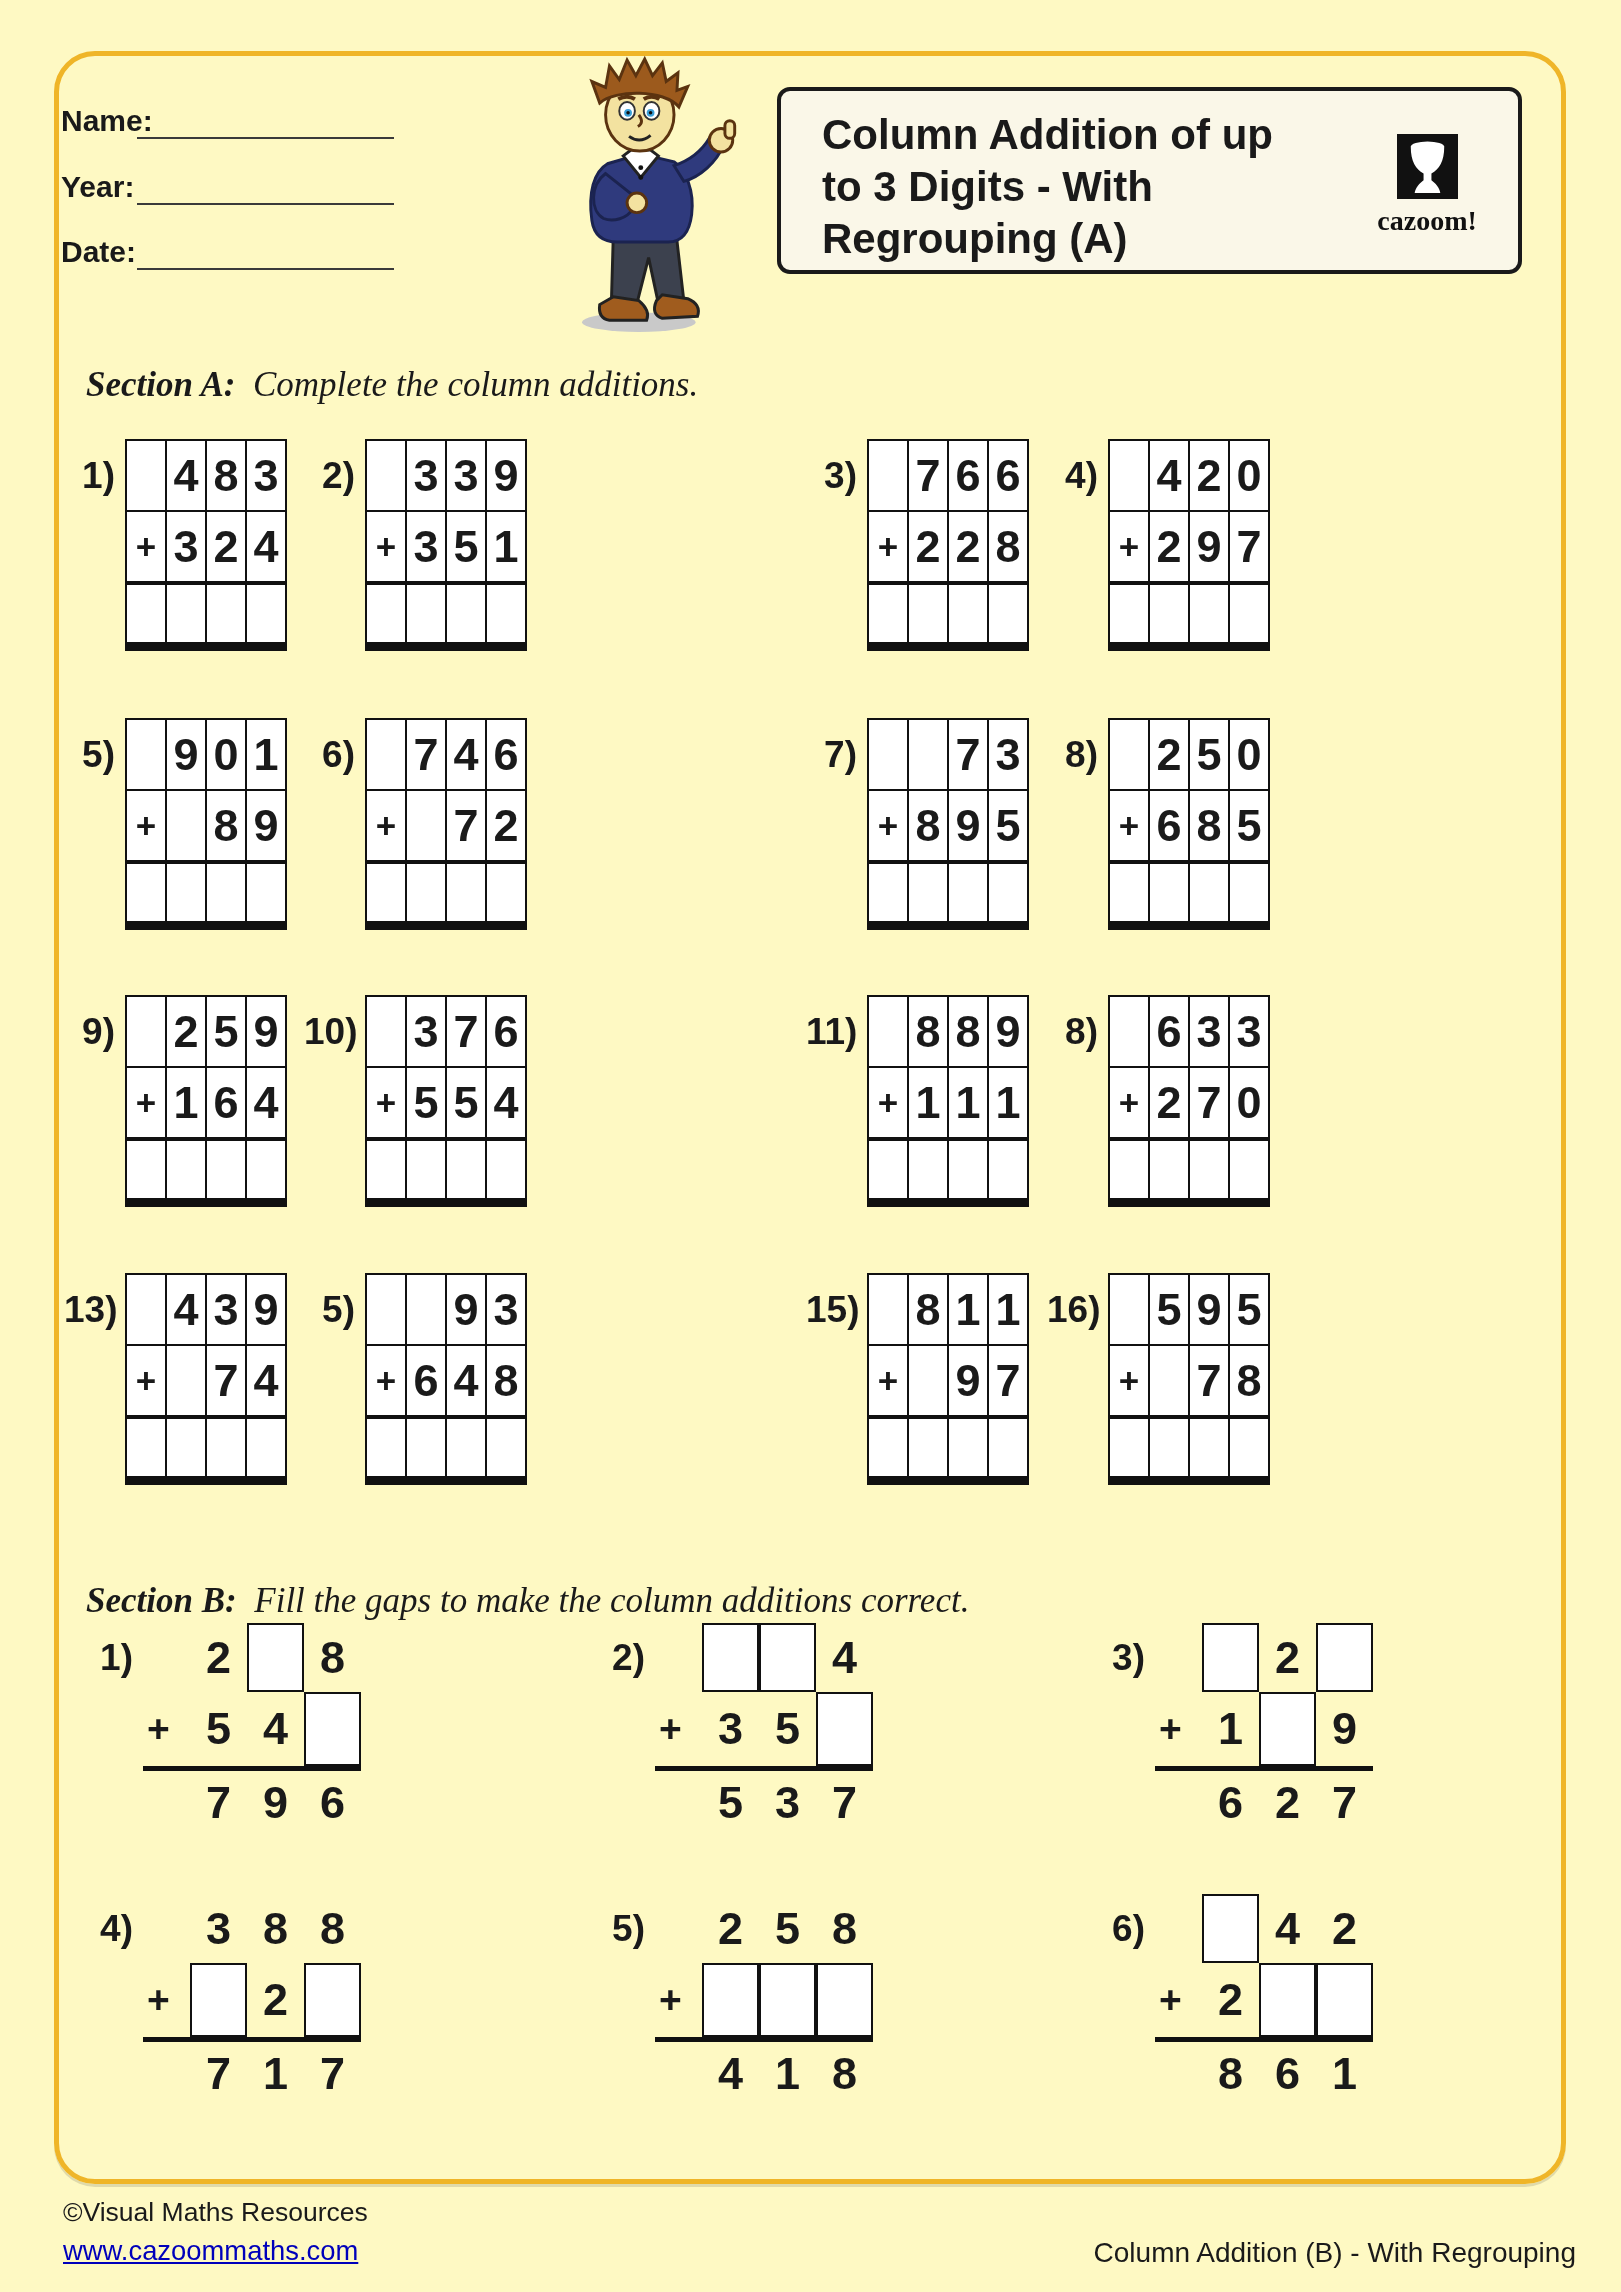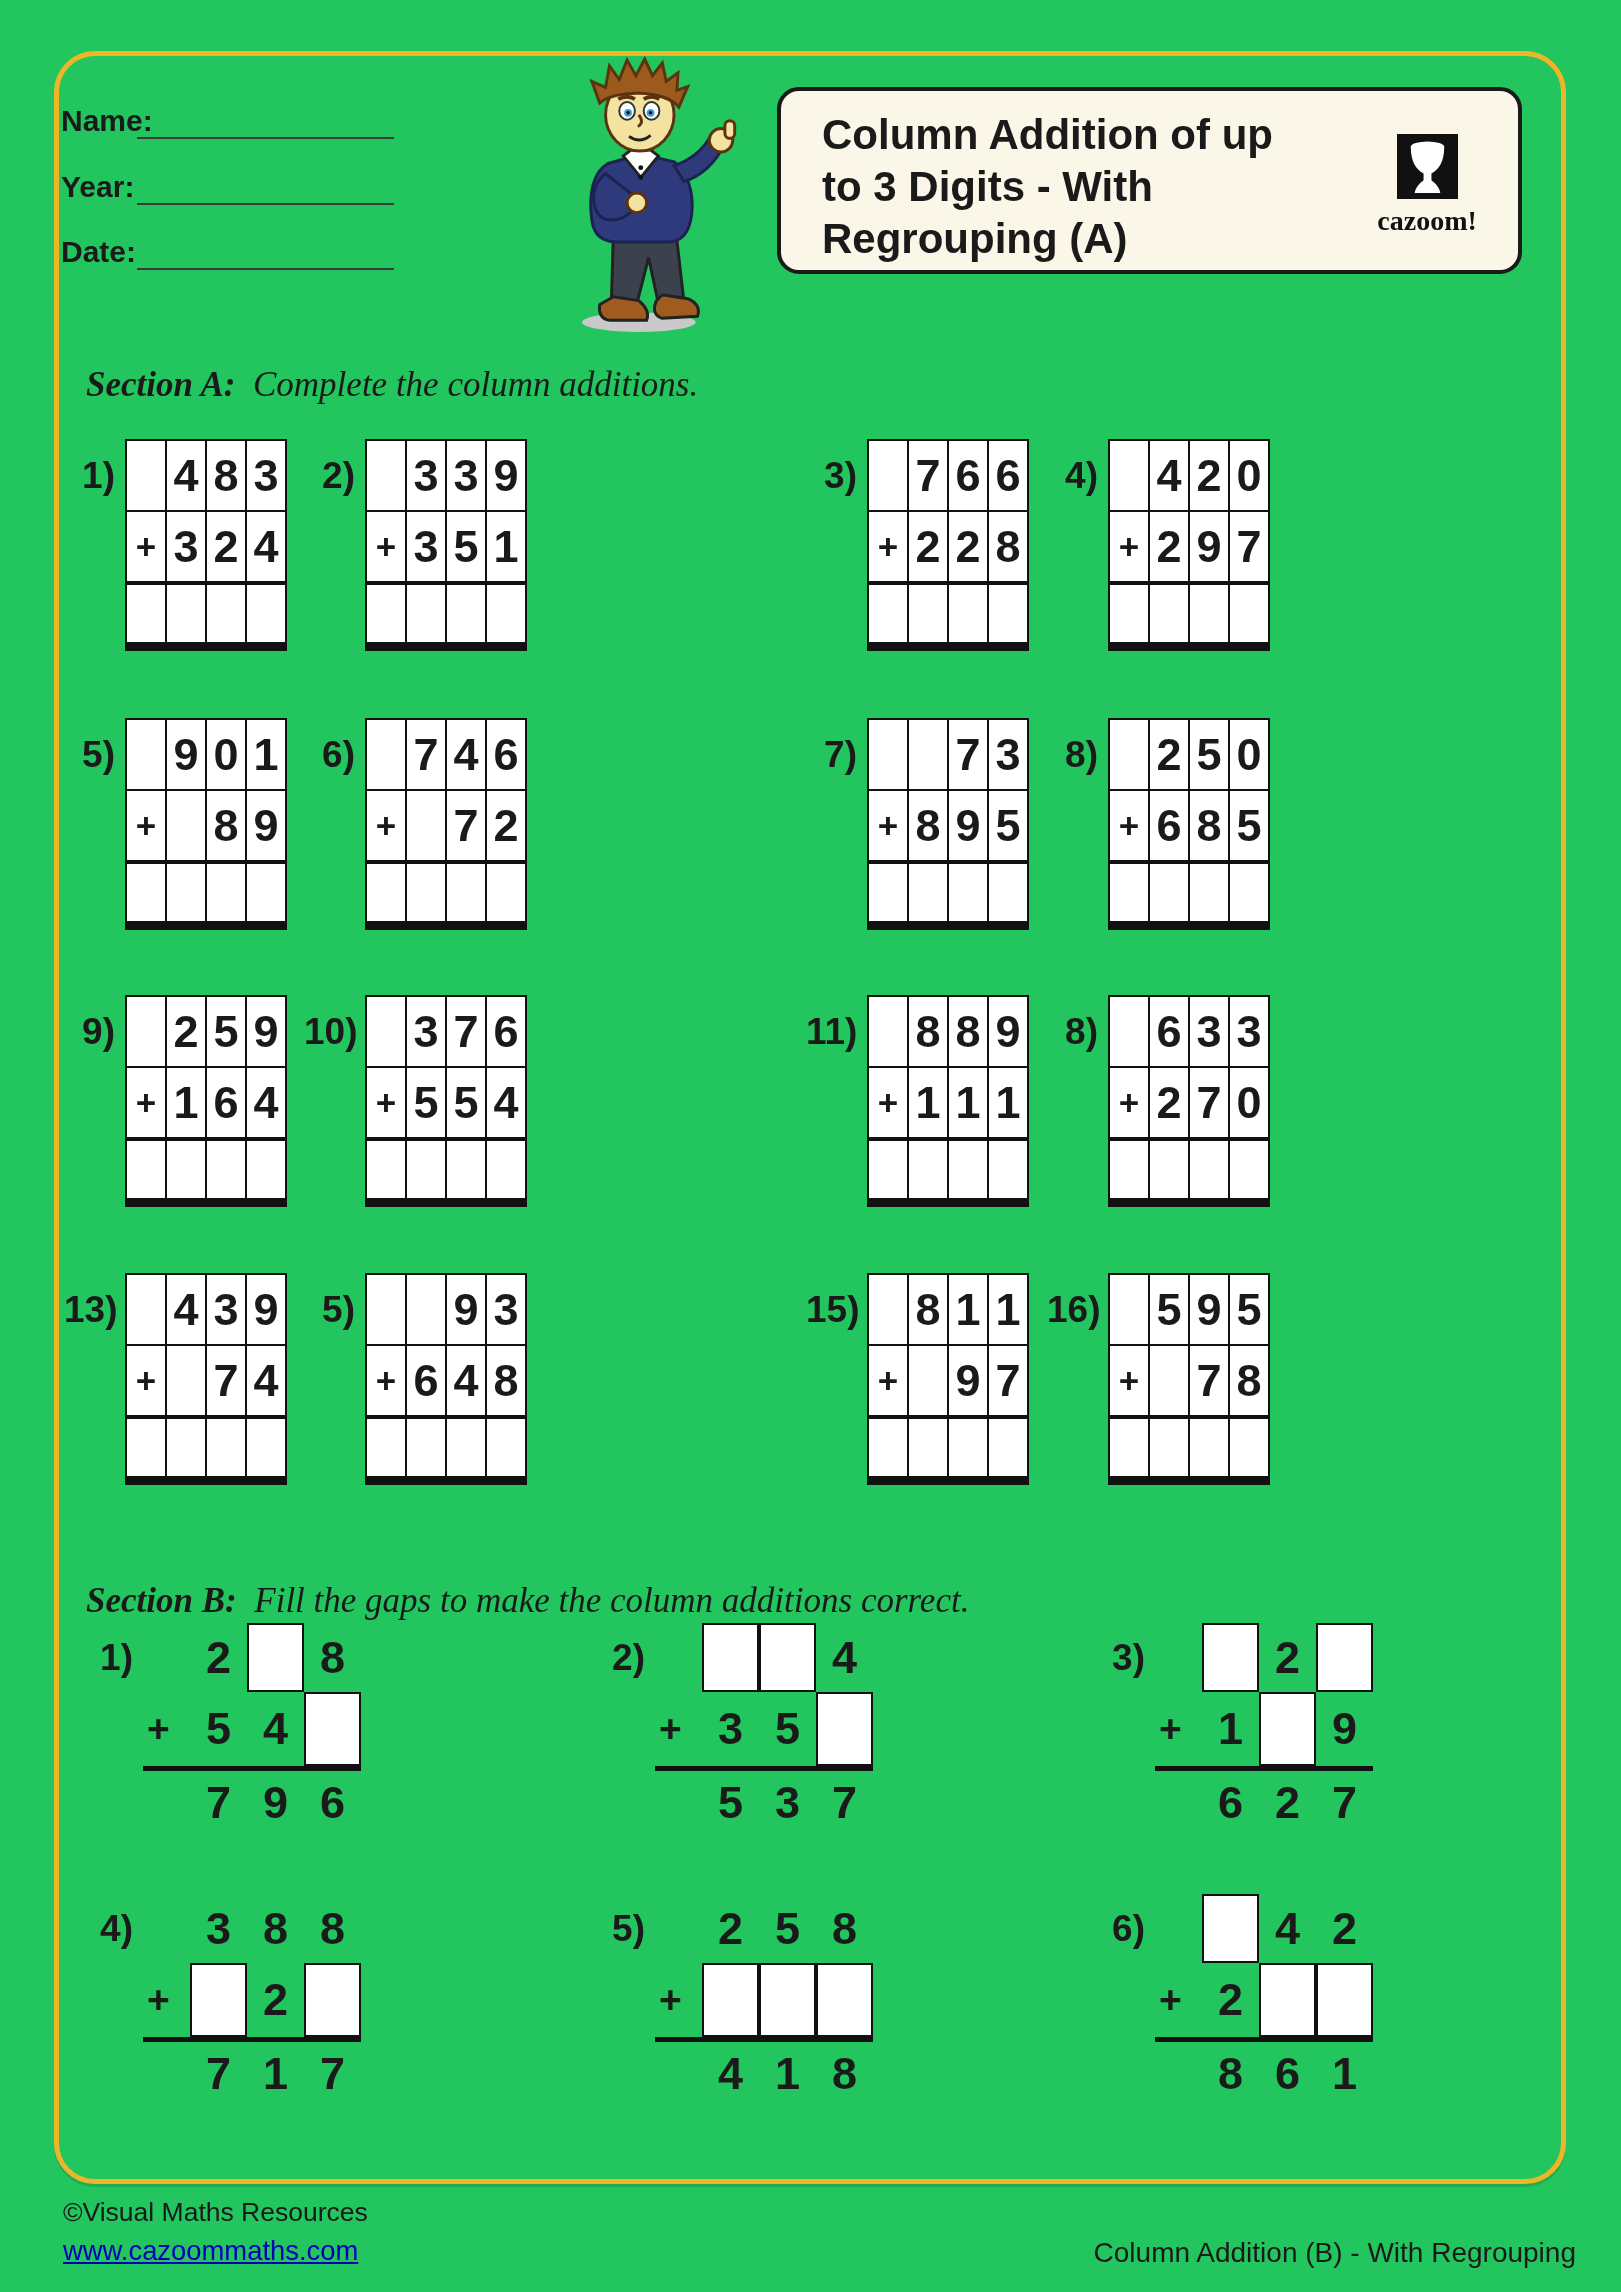--- a/index.html
+++ b/index.html
@@ -1,27 +1,27 @@
 <!DOCTYPE html>
 <html style="--accent: #efb528; --titlebg: #faf7e8; --link: #0000bb;"><head>
 <meta charset="utf-8">
 <style>
   html,body{margin:0;padding:0;background:#fff;}
-  #page{position:relative;width:1621px;height:2293px;background:#22c55e;overflow:hidden;
+  #page{position:relative;width:1621px;height:2293px;background:#fef9c3;overflow:hidden;
         font-family:"Liberation Sans",sans-serif;color:#1a1a1a;}
   .frame{position:absolute;left:54px;top:51px;width:1502px;height:2123px;
          border:5.9px solid var(--accent,#efb528);border-radius:41px;
          box-shadow:0 2.9px 0 rgba(0,0,0,.12);}
   
   .field{position:absolute;left:61px;height:39px;}
   .field .flabel{font-size:30px;font-weight:bold;}
   .field .fline{position:absolute;left:76px;top:33px;width:257px;border-bottom:2px solid #3a3a3a;height:0;}
   
   .titlebox{position:absolute;left:777px;top:87px;width:745px;height:187px;box-sizing:border-box;
-            background:var(--titlebg,#faf7e8);border:4.9px solid #1a1a1a;border-radius:22px;}
+            background:var(--titlebg,#faf7e8);border:4.9px solid #1a1a1a;border-radius:13px;}
   .titlelines{position:absolute;left:41px;top:17.6px;line-height:52px;font-size:42px;font-weight:bold;color:#1a1a1a;}
   .logo{position:absolute;right:27.4px;top:43px;width:127px;text-align:center;}
   .logo-square{display:inline-block;width:61px;height:65px;background:#111;}
   .logo-text{font-family:"Liberation Serif",serif;font-weight:bold;font-size:28px;color:#111;margin-top:2px;}
   
   .sec-head{position:absolute;left:86px;white-space:nowrap;font-family:"Liberation Serif",serif;font-size:35px;}
   .sec-head .sh{font-weight:bold;font-style:italic;}
   .sec-head .si{font-style:italic;margin-left:17.6px;}
   
   .sa-prob{position:absolute;}

